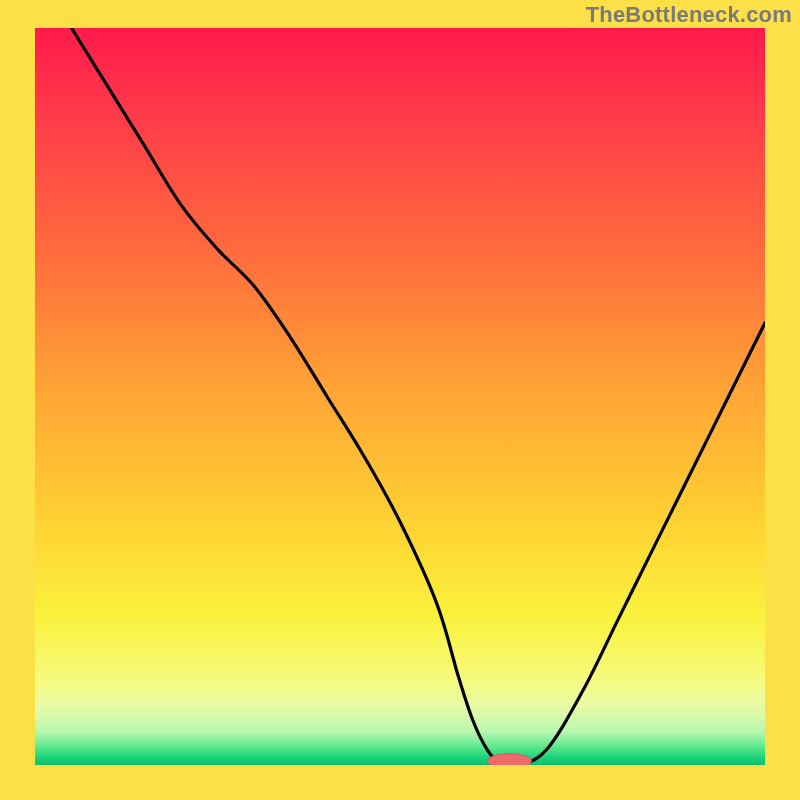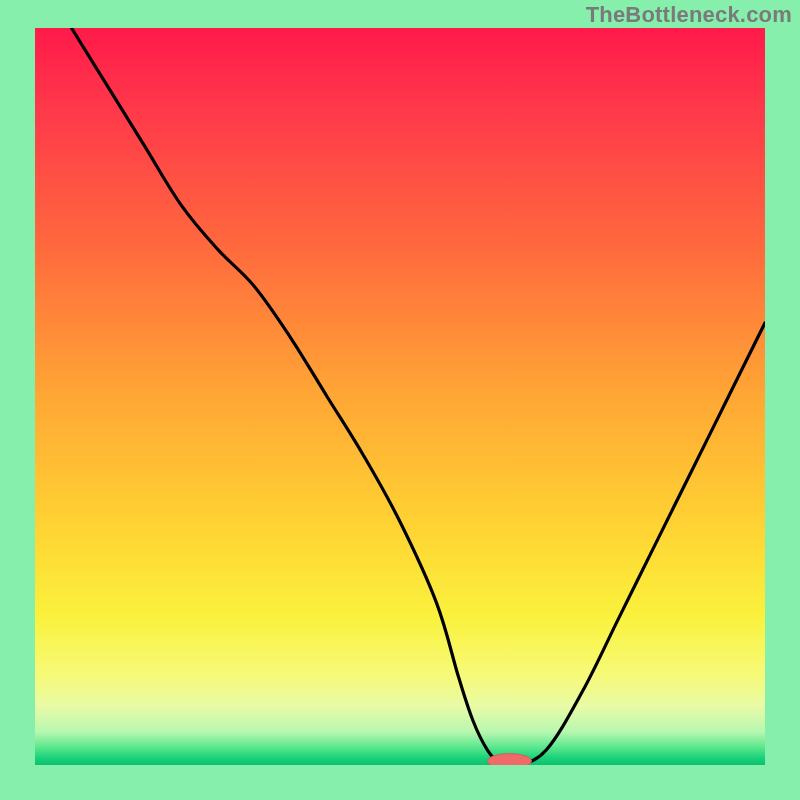--- a/index.html
+++ b/index.html
@@ -8,21 +8,21 @@
     width: 800px;
     height: 800px;
     background: #000;
     overflow: hidden;
     font-family: Arial, Helvetica, sans-serif;
   }
   .container {
     position: relative;
     width: 800px;
     height: 800px;
-    background: #86efac;
+    background: #fde047;
   }
   .watermark {
     position: absolute;
     top: 2px;
     right: 8px;
     color: #7a7a7a;
     font-size: 22px;
     font-weight: 600;
     letter-spacing: 0.2px;
     z-index: 10;

